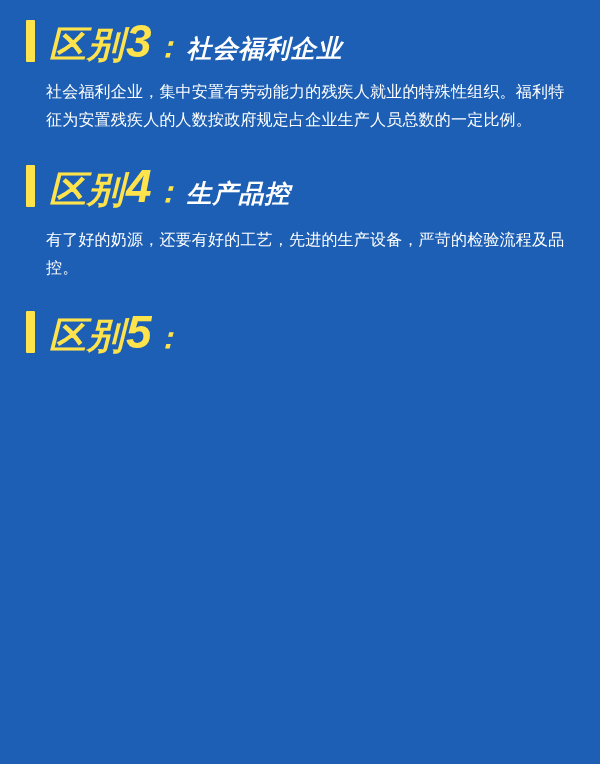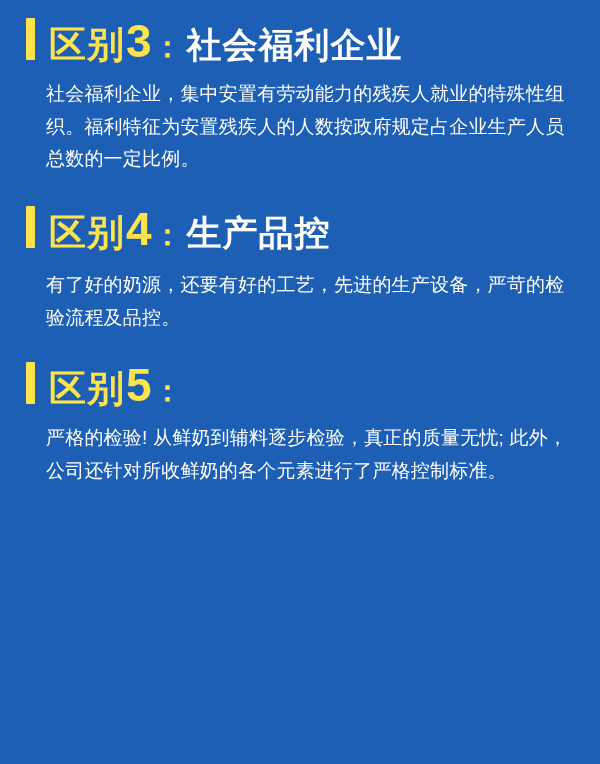--- a/index.html
+++ b/index.html
@@ -19,22 +19,23 @@
     height: 764px;
     background: #1c5fb4;
     box-sizing: border-box;
     padding: 18px 26px 0 26px;
   }
   .section {
     margin-bottom: 6px;
   }
   .section-header {
     display: flex;
-    align-items: flex-start;
+    align-items: center;
     margin-bottom: 14px;
+    font-style: italic;
   }
   .bar {
     width: 9px;
     height: 42px;
     background: #ffe34d;
     margin-right: 14px;
     flex: 0 0 auto;
     border-radius: 1px;
   }
   .head-text {
@@ -58,28 +59,28 @@
   }
   .head-colon {
     color: #ffe34d;
     font-size: 30px;
     font-weight: bold;
     line-height: 1;
     padding: 0 4px 0 0;
   }
   .head-title {
     color: #ffffff;
-    font-size: 35px;
+    font-size: 25px;
     font-weight: bold;
     line-height: 1;
     letter-spacing: 1px;
   }
   .body-text {
     color: #ffffff;
-    font-size: 19px;
+    font-size: 16px;
     line-height: 1.72;
     margin: 0 0 0 6px;
     padding-left: 14px;
     letter-spacing: 0.2px;
   }
   .body-text p {
     margin: 0;
   }
   .s3 .section-header { margin-bottom: 16px; }
   .s3 .body-text { margin-top: -2px; }
@@ -125,18 +126,15 @@
 
   <div class="section s5">
     <div class="section-header">
       <div class="bar"></div>
       <div class="head-text">
         <span class="head-label">区别</span>
         <span class="head-num">5</span>
         <span class="head-colon">：</span>
       </div>
     </div>
-    <div class="body-text">
-      <p>严格的检验! 从鲜奶到辅料逐步检验，真正的质量无忧; 此外，公司还针对所收鲜奶的各个元素进行了严格控制标准。</p>
-    </div>
   </div>
 
 </div>
 
 </body></html>

